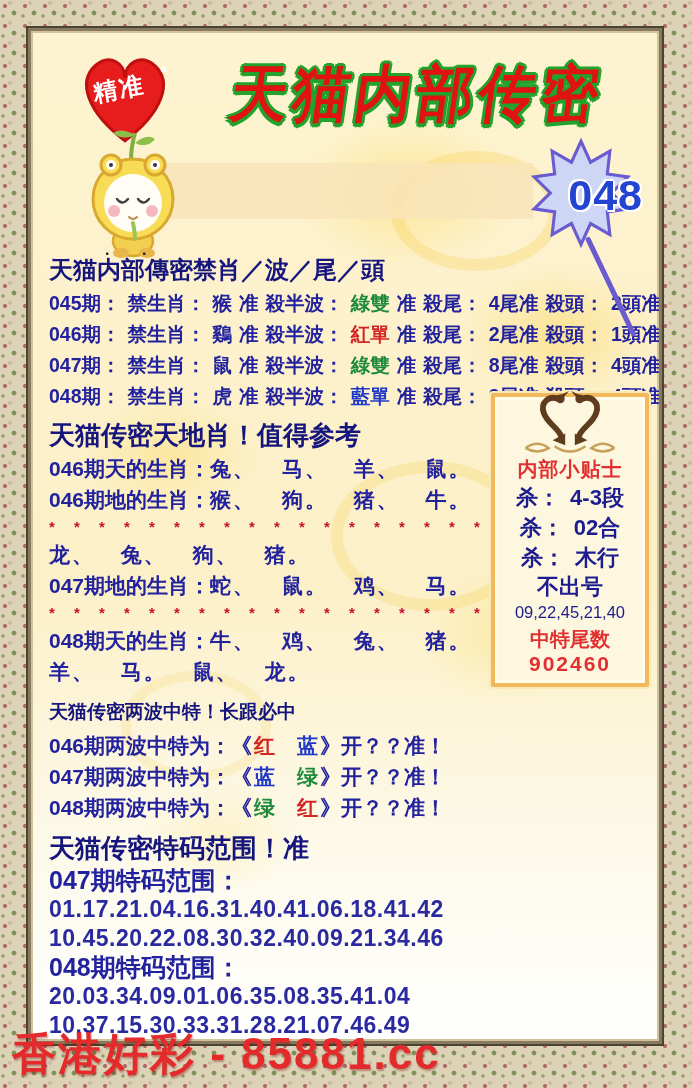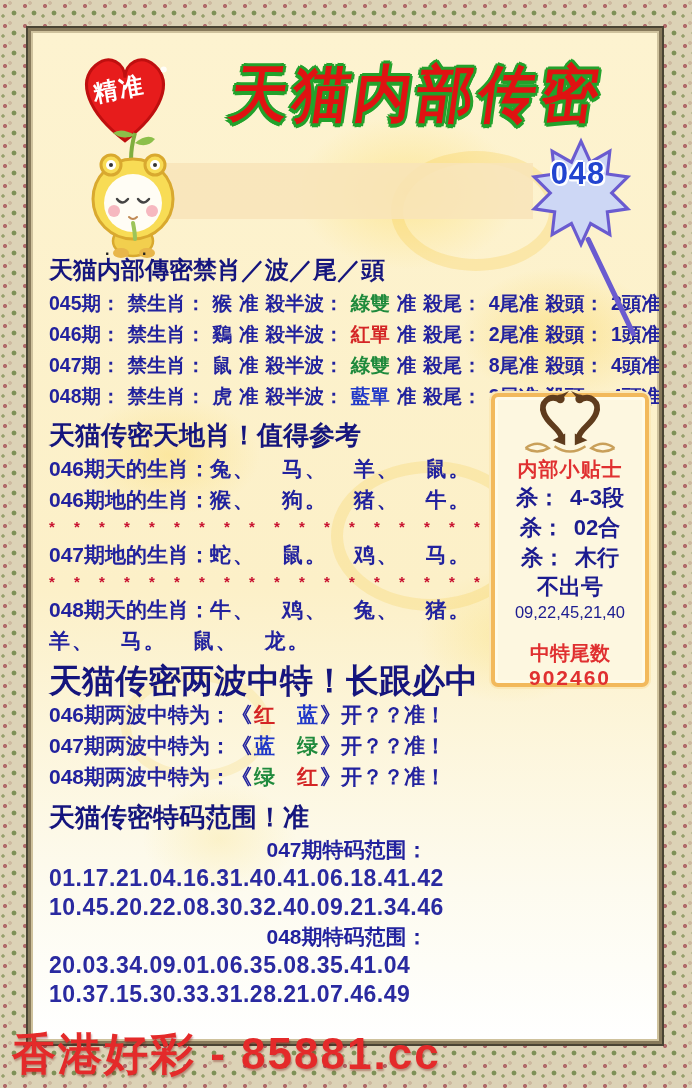--- a/index.html
+++ b/index.html
@@ -44,22 +44,22 @@
     font-size:57px; font-weight:bold; letter-spacing:5px; color:#e01212;
     transform:skewX(-8deg) scaleY(1.08); white-space:nowrap;
     text-shadow:-3px 0 0 #23a22c, 3px 0 0 #23a22c, 0 -3px 0 #23a22c, 0 3px 0 #23a22c,
                 -2px -2px 0 #23a22c, 2px 2px 0 #23a22c, -2px 2px 0 #23a22c, 2px -2px 0 #23a22c;
   }
   .faded-box { position:absolute; left:102px; top:122px; width:382px; height:56px; background:rgba(248,228,185,.85); }
   .mascot { position:absolute; left:22px; top:86px; width:124px; height:132px; }
   .mascot-dots { position:absolute; left:56px; top:200px; font-size:16px; font-weight:bold; color:#222; letter-spacing:14px; }
   .badge { position:absolute; right:-4px; top:92px; width:136px; height:230px; z-index:3; }
   .badge-num {
-    position:absolute; left:0; top:23px; width:130px; text-align:center;
-    font-size:31px; font-weight:bold; color:#2244d0; letter-spacing:1px;
+    position:absolute; left:0; top:38px; width:130px; text-align:right;
+    font-size:43px; font-weight:bold; color:#2244d0; letter-spacing:1px;
     text-shadow:-2px 0 0 #fff, 2px 0 0 #fff, 0 -2px 0 #fff, 0 2px 0 #fff, -2px -2px 0 #fff, 2px 2px 0 #fff;
   }
 
   
   .sec-title { font-size:24px; font-weight:bold; color:#15157d; line-height:30px; margin-bottom:3px; white-space:nowrap; }
 
   
   .ban-row { display:flex; justify-content:space-between; width:612px; font-size:19.5px; font-weight:bold; color:#22229e; line-height:31px; white-space:nowrap; }
 
   
@@ -68,36 +68,36 @@
   .zo-row .animals { margin-left:0; word-spacing:18px; letter-spacing:2px; }
   .stars { color:#c8102e; font-size:15px; font-weight:bold; letter-spacing:7.5px; line-height:24px; white-space:nowrap; overflow:hidden; width:470px; }
 
   
   .tw { width:470px; }
   .tw-row { font-size:21px; font-weight:bold; color:#22229e; line-height:31px; white-space:nowrap; }
   .tw-row .w1 { margin:0 22px 0 2px; }
   .tw-row .w2 { margin-right:2px; }
 
   
-  .rg-label { font-size:21px; font-weight:bold; color:#22229e; line-height:29px; white-space:nowrap;text-align:center; }
+  .rg-label { font-size:25px; font-weight:bold; color:#22229e; line-height:29px; white-space:nowrap; }
   .rg-line { font-size:23px; font-weight:bold; color:#2a2aa0; line-height:29px; letter-spacing:.5px; white-space:nowrap; }
 
   
   .sidebar {
     position:absolute; right:10px; top:362px; width:158px; height:294px;
-    border:4px solid #f2b95c; border-radius:7px; background:#fdf7e0;
+    border:4px solid #f2b95c; border-radius:2px; background:#fdf7e0;
     box-shadow:inset 0 0 0 3px #fffbe8, 0 0 0 2px #fbe9b8;
     text-align:center; padding-top:58px; z-index:2;
   }
   .ornament { position:absolute; left:50%; top:-10px; transform:translateX(-50%); width:116px; height:70px; }
   .sb-title { color:#e03030; font-size:20px; font-weight:bold; line-height:28px; letter-spacing:1px; }
   .sb-kill { display:flex; justify-content:center; gap:10px; color:#1c1c90; font-size:22px; font-weight:bold; line-height:30px; }
   .sb-noout { color:#1c1c90; font-size:22px; font-weight:bold; line-height:28px; }
   .sb-nums { color:#1c1c90; font-size:16.5px; font-weight:normal; line-height:22px; }
-  .sb-tail-title { color:#e03030; font-size:20px; font-weight:bold; line-height:26px; margin-top:17px; }
+  .sb-tail-title { color:#e03030; font-size:20px; font-weight:bold; line-height:26px; margin-top:3px; }
   .sb-tail-nums { color:#e03030; font-size:21px; font-weight:bold; line-height:24px; letter-spacing:2px; }
 
   
   .watermark {
     position:absolute; left:12px; bottom:4px; z-index:6;
     font-size:44px; font-weight:bold; color:#e42a2a; letter-spacing:2px; white-space:nowrap;
     text-shadow:1px 2px 2px rgba(110,0,0,.35);
   }
 </style>
 </head>
@@ -215,37 +215,38 @@
       <div class="zo-row">
           <span>046期天的生肖：</span>
           <span class="animals">兔、 马、 羊、 鼠。</span>
         </div>
       <div class="zo-row">
           <span>046期地的生肖：</span>
           <span class="animals">猴、 狗。 猪、 牛。</span>
         </div>
       <div class="stars">* * * * * * * * * * * * * * * * * * * * * *</div>
       <div class="zo-row">
+          <span class="animals">龙、 兔、 狗、 猪。</span>
         </div>
       <div class="zo-row">
           <span>047期地的生肖：</span>
           <span class="animals">蛇、 鼠。 鸡、 马。</span>
         </div>
       <div class="stars">* * * * * * * * * * * * * * * * * * * * * *</div>
       <div class="zo-row">
           <span>048期天的生肖：</span>
           <span class="animals">牛、 鸡、 兔、 猪。</span>
         </div>
       <div class="zo-row">
           <span class="animals">羊、 马。 鼠、 龙。</span>
         </div>
     </div>
 
     <div class="tw" style="margin-top:10px;">
-      <div class="sec-title" style="font-size:33px;">天猫传密两波中特！长跟必中</div>
+      <div class="sec-title" style="font-size:19px;">天猫传密两波中特！长跟必中</div>
       <div class="tw-row"><span>046期两波中特为：《</span><span class="w1" style="color: rgb(212, 37, 37);">红</span><span class="w2" style="color: rgb(32, 56, 200);">蓝</span><span>》开？？准！</span></div>
       <div class="tw-row"><span>047期两波中特为：《</span><span class="w1" style="color: rgb(32, 56, 200);">蓝</span><span class="w2" style="color: rgb(31, 138, 60);">绿</span><span>》开？？准！</span></div>
       <div class="tw-row"><span>048期两波中特为：《</span><span class="w1" style="color: rgb(31, 138, 60);">绿</span><span class="w2" style="color: rgb(212, 37, 37);">红</span><span>》开？？准！</span></div>
     </div>
 
     <div style="margin-top:10px;">
       <div class="sec-title" style="font-size:26px;">天猫传密特码范围！准</div>
       <div class="rg-label">047期特码范围：</div>
       <div class="rg-line">01.17.21.04.16.31.40.41.06.18.41.42</div>
       <div class="rg-line">10.45.20.22.08.30.32.40.09.21.34.46</div>

